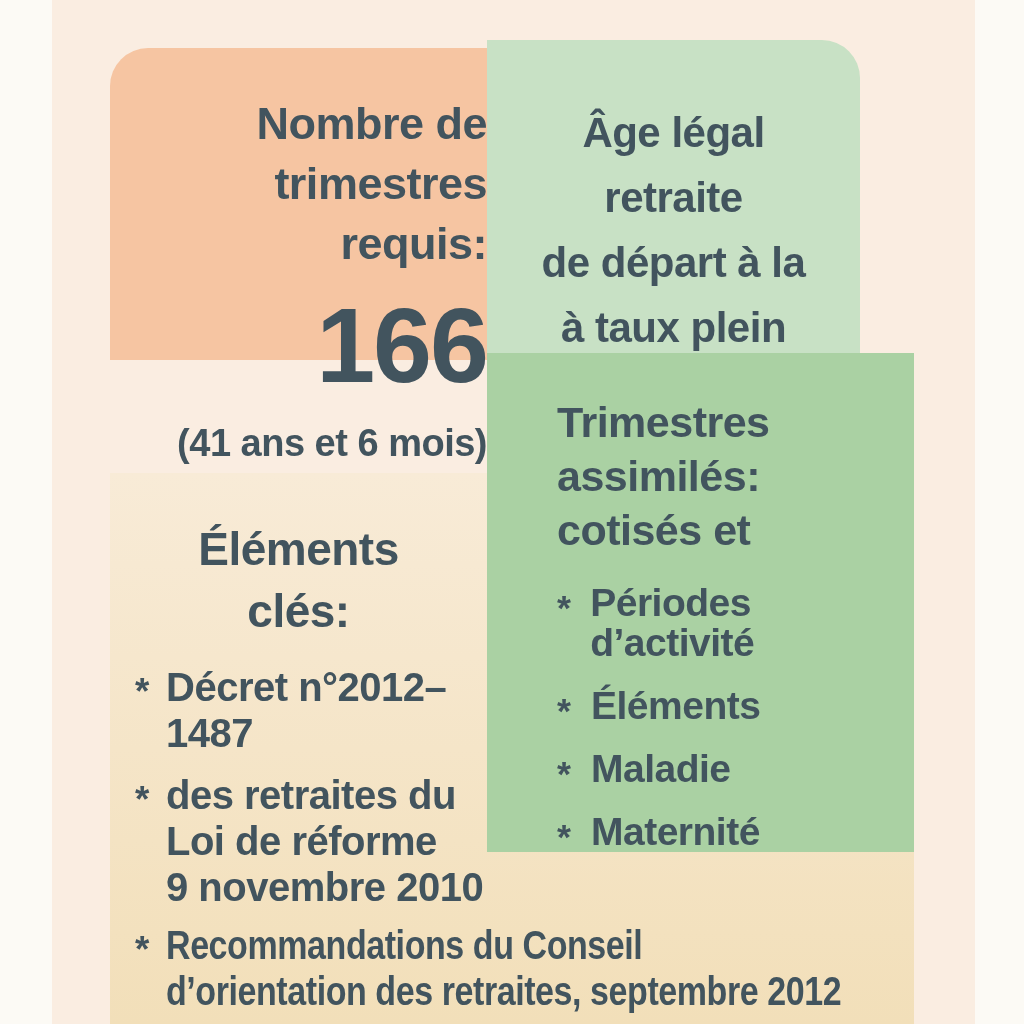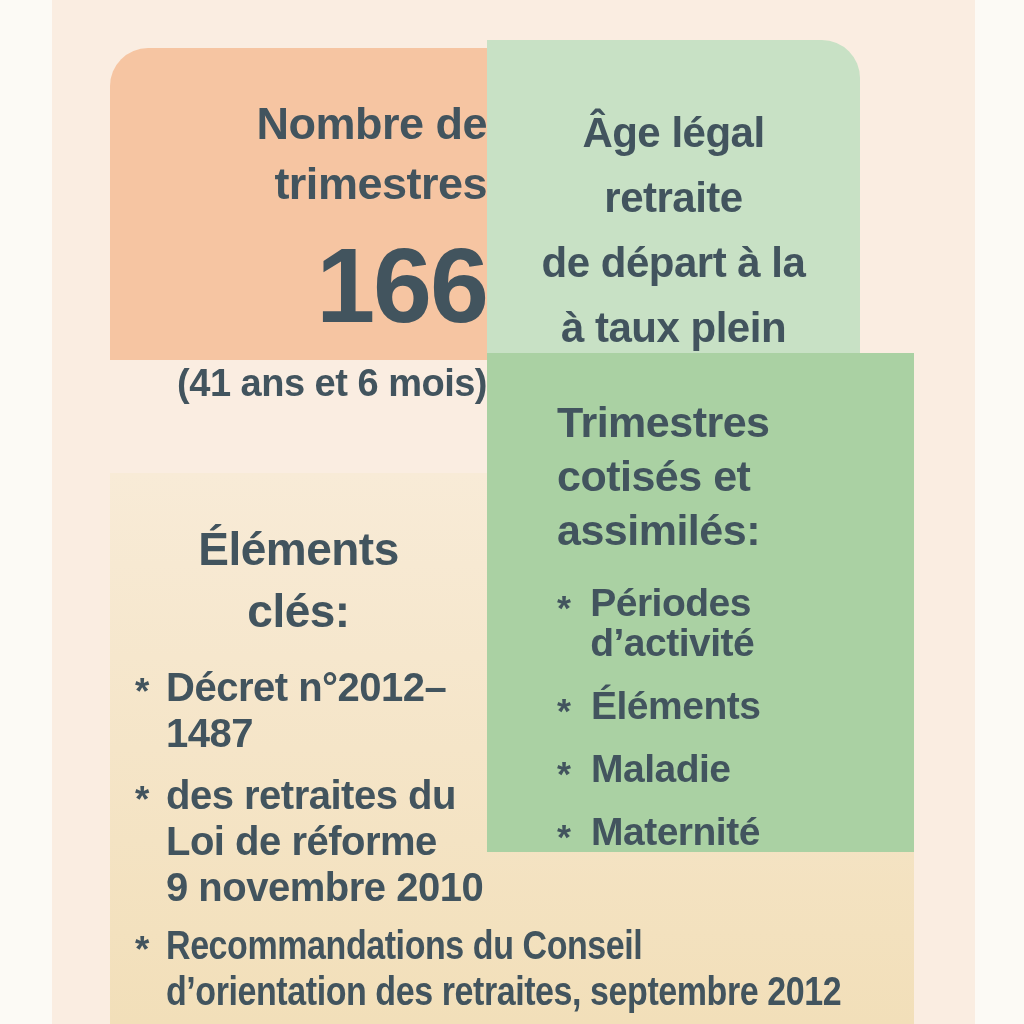--- a/index.html
+++ b/index.html
@@ -122,22 +122,22 @@
         <div class="condensed">Recommandations du Conseil</div>
         <div class="condensed">d’orientation des retraites, septembre 2012</div>
       </span>
     </li>
   </ul>
 </div>
 
 <div class="card card-darkgreen">
   <div class="h-darkgreen">
     <div>Trimestres</div>
+    <div>assimilés:</div>
     <div>cotisés et</div>
-    <div>assimilés:</div>
   </div>
   <ul class="bullets bullets-green">
     <li>
       <span class="ast">*</span>
       <span>Périodes d’activité</span>
     </li>
     <li>
       <span class="ast">*</span>
       <span>Éléments</span>
     </li>
@@ -149,20 +149,21 @@
       <span class="ast">*</span>
       <span>Maternité</span>
     </li>
   </ul>
 </div>
 
 <div class="card card-orange">
   <div class="h-orange">
     <div>Nombre de</div>
     <div>trimestres</div>
+    <div>requis:</div>
   </div>
   <div class="big-number">166</div>
   <div class="sub-orange">(41 ans et 6 mois)</div>
 </div>
 
 <div class="card card-lightgreen">
   <div class="h-lightgreen">
     <div>Âge légal</div>
     <div>retraite</div>
     <div>de départ à la</div>

